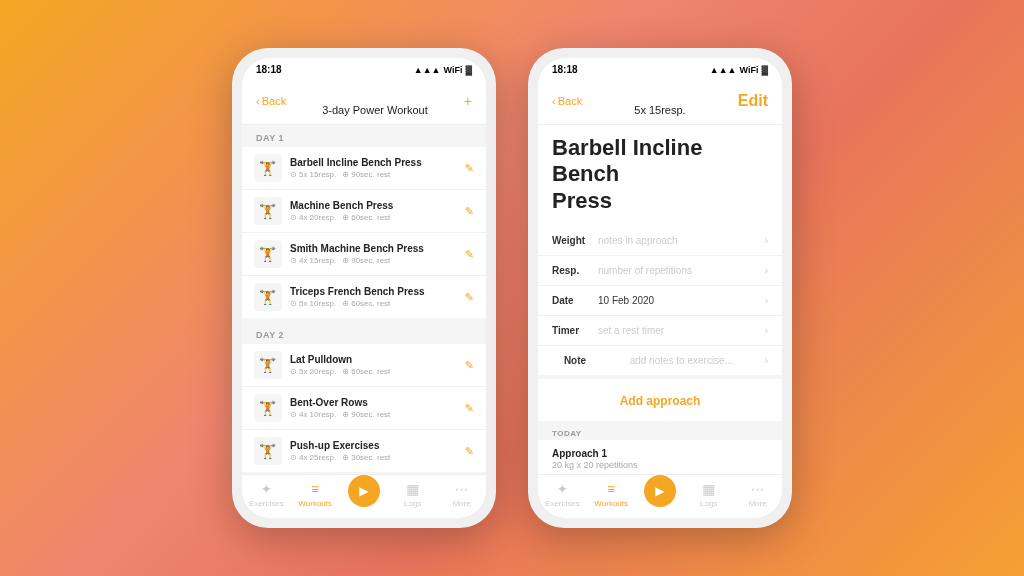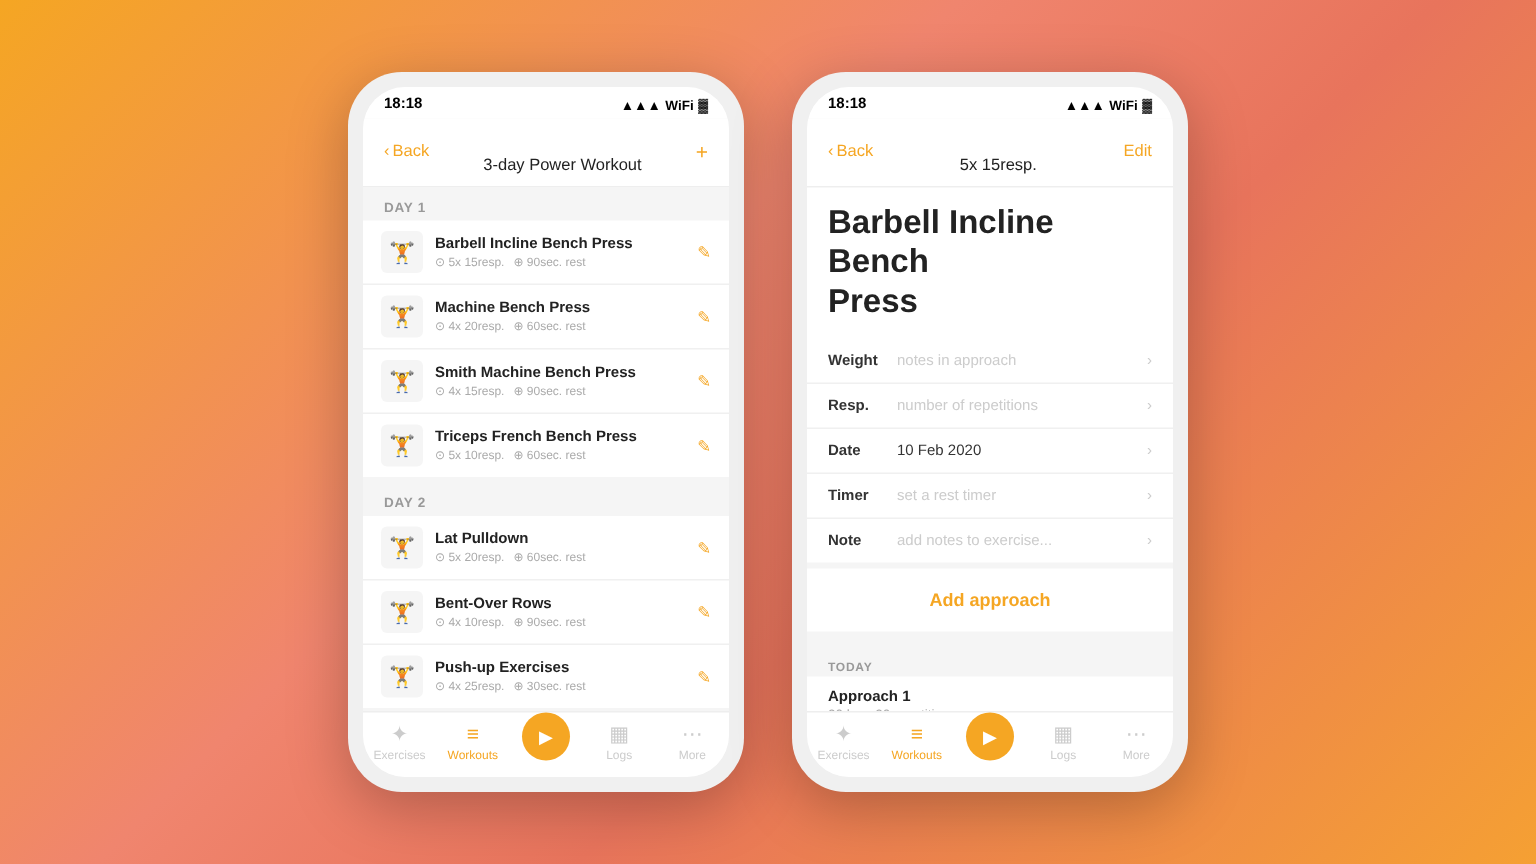--- a/index.html
+++ b/index.html
@@ -78,22 +78,22 @@
     }
 
     .nav-action {
       color: #f5a623;
       font-size: 14px;
       font-weight: 300;
     }
 
     .nav-action-text {
       color: #f5a623;
-      font-size: 11px;
-      font-weight: 400;
+      font-size: 16px;
+      font-weight: 700;
       text-align: right;
     }
 
     .content {
       flex: 1;
       overflow: hidden;
       background: #f5f5f5;
     }
 
     .section-label {
@@ -231,20 +231,21 @@
 
     .detail-row {
       display: flex;
       align-items: center;
       padding: 9px 14px;
       border-bottom: 1px solid #f0f0f0;
     }
 
     .detail-row:last-child {
       border-bottom: none;
+      text-align: center;
     }
 
     .row-label {
       font-size: 10px;
       font-weight: 600;
       color: #333;
       width: 46px;
     }
 
     .row-value {
@@ -268,21 +269,21 @@
       text-align: center;
     }
 
     .add-approach-text {
       color: #f5a623;
       font-size: 12px;
       font-weight: 600;
     }
 
     .today-section {
-      margin-top: 13px;
+      margin-top: 2px;
     }
 
     .today-label {
       font-size: 8px;
       font-weight: 700;
       color: #999;
       padding: 6px 14px 2px;
       background: #f5f5f5;
       letter-spacing: 0.5px;
     }

